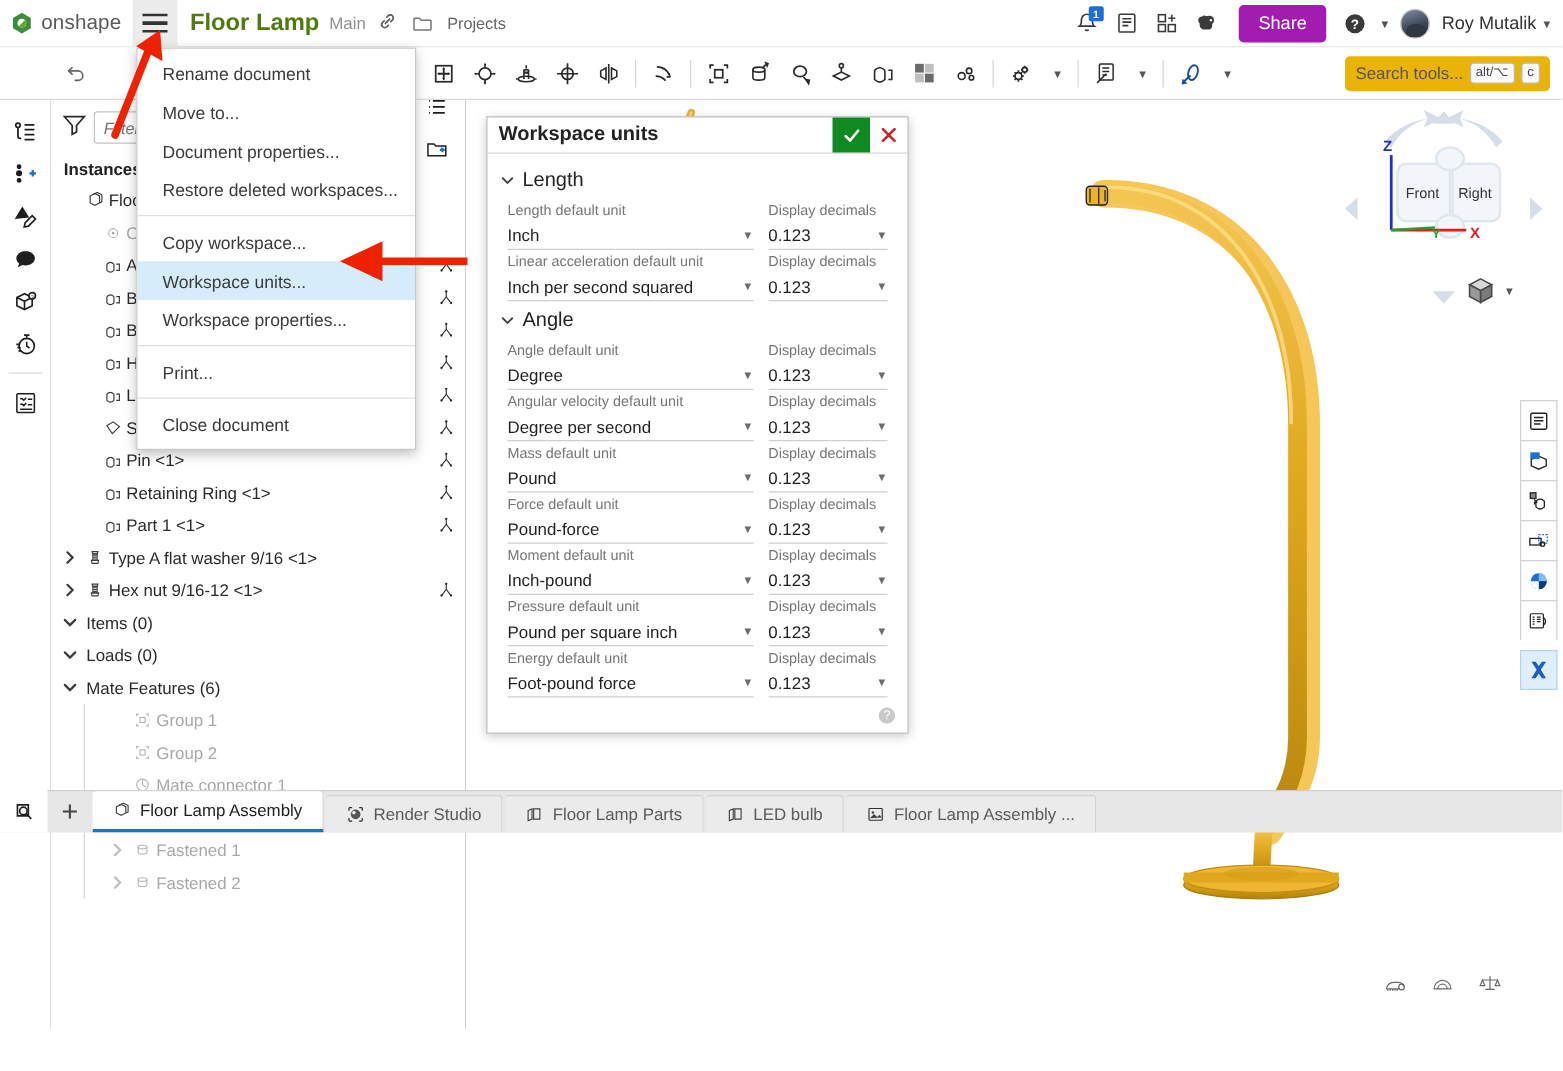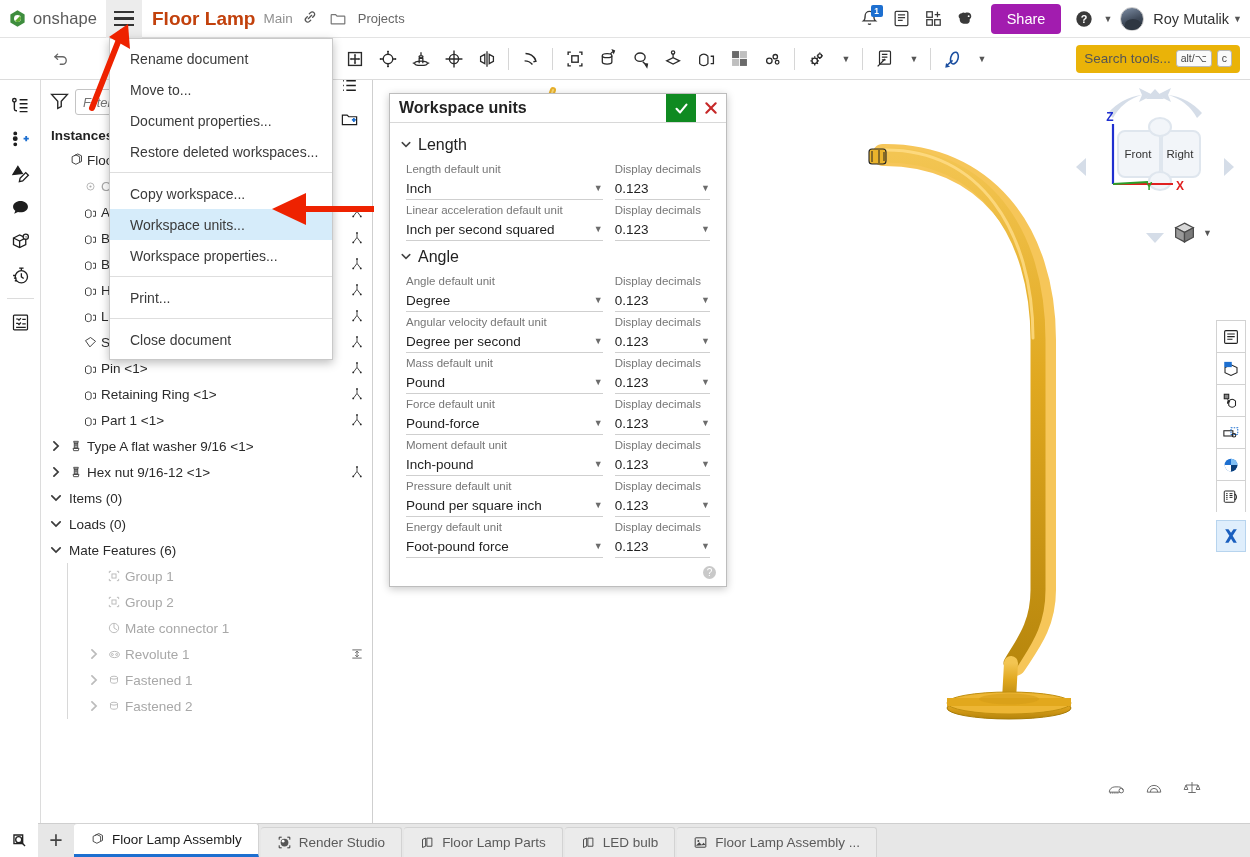--- a/index.html
+++ b/index.html
@@ -2,38 +2,38 @@
 <html><head>
 <meta charset="utf-8">
 <style>
   * { box-sizing: border-box; margin: 0; padding: 0; }
   html, body {
     width: 1250px; height: 857px;
     font-family: "Liberation Sans", sans-serif;
     background: #fff; overflow: hidden;
     -webkit-font-smoothing: antialiased;
   }
-  #app { position: relative; width: 1250px; height: 857px; }
+  #app { position: relative; width: 1250px; height: 666px; }
 
   
   .topbar {
     position: absolute; top: 0; left: 0; width: 1250px; height: 38px;
     background: #fff; display: flex; align-items: center;
     border-bottom: 1px solid #e3e3e3;
   }
   .brand { display: flex; align-items: center; gap: 6px; padding-left: 8px; width: 106px; }
   .brand-logo { width: 19px; height: 19px; }
   .brand-text { font-size: 16.5px; color: #5a5a5a; letter-spacing: .1px; }
   .hamburger {
     width: 36px; height: 38px; background: #ececec;
     display: flex; flex-direction: column; align-items: center; justify-content: center; gap: 4px;
     cursor: pointer;
   }
   .hamburger span { display: block; width: 20px; height: 2.6px; background: #333; }
-  .doc-title { font-size: 19px; font-weight: bold; color: #c2410c; margin-left: 10px; }
+  .doc-title { font-size: 19px; font-weight: bold; color: #4d7c0f; margin-left: 10px; }
   .branch { font-size: 13.5px; color: #909090; margin-left: 8px; }
   .link-icon { margin-left: 9px; color: #555; font-size: 14px; }
   .folder-chip { display: flex; align-items: center; gap: 12px; margin-left: 12px; color: #666; font-size: 13px; }
   .topbar-right { margin-left: auto; display: flex; align-items: center; gap: 2px; padding-right: 8px; }
   .tb-icon {
     width: 30px; height: 30px; display: flex; align-items: center; justify-content: center;
     color: #4a4a4a; cursor: pointer; position: relative;
   }
   .bell-badge {
     position: absolute; top: 1px; right: 2px; background: #1d6fd0; color: #fff;

